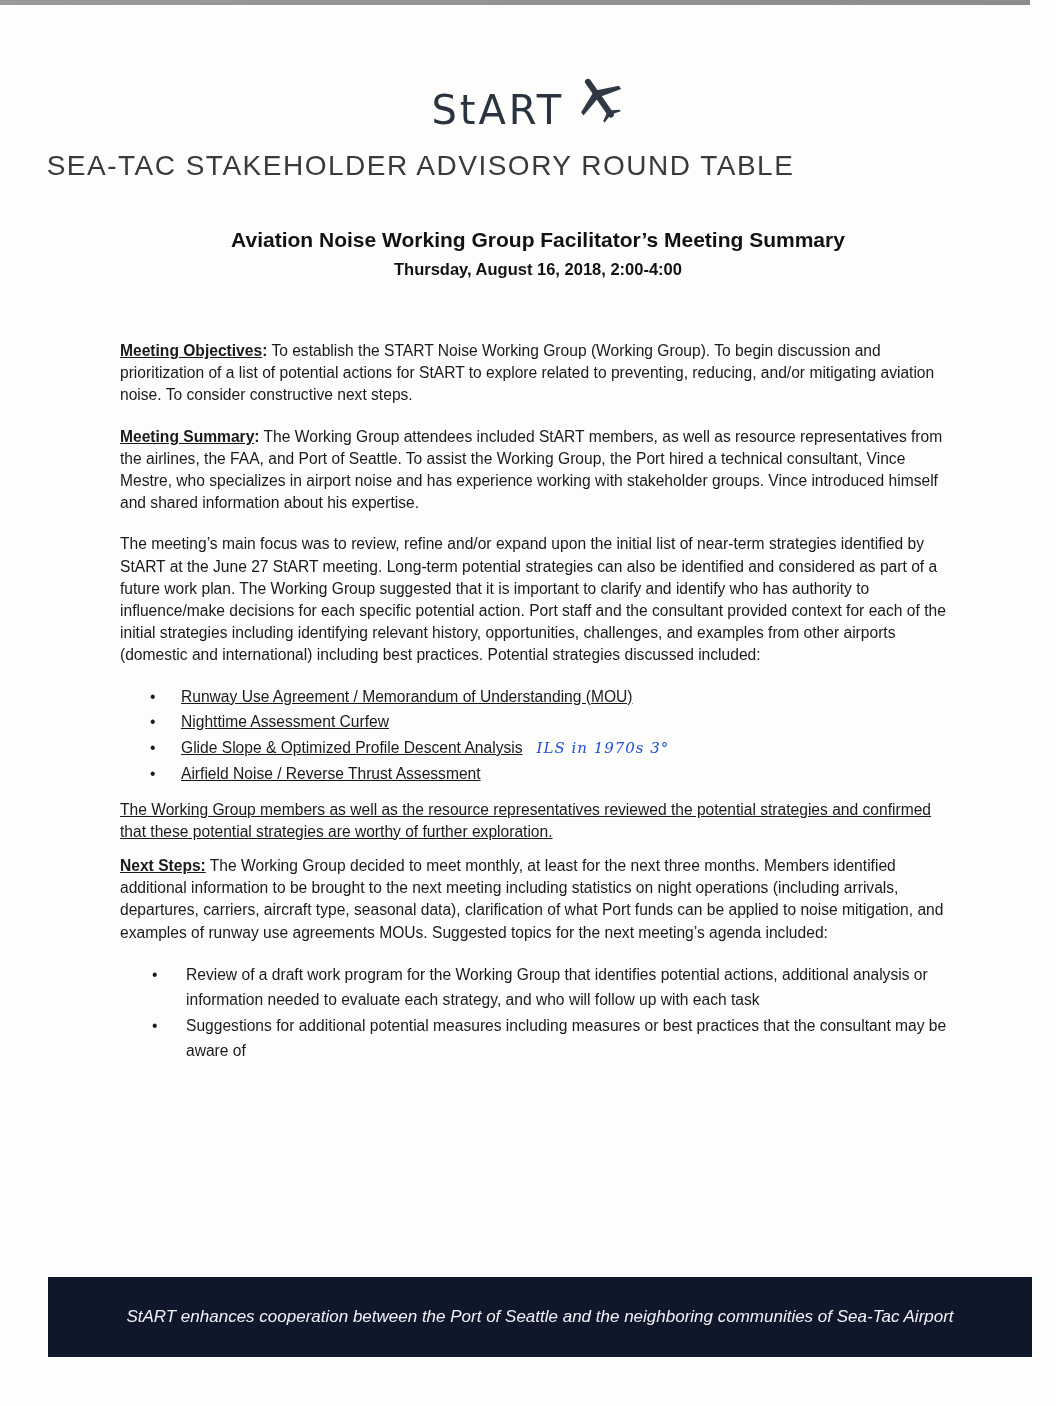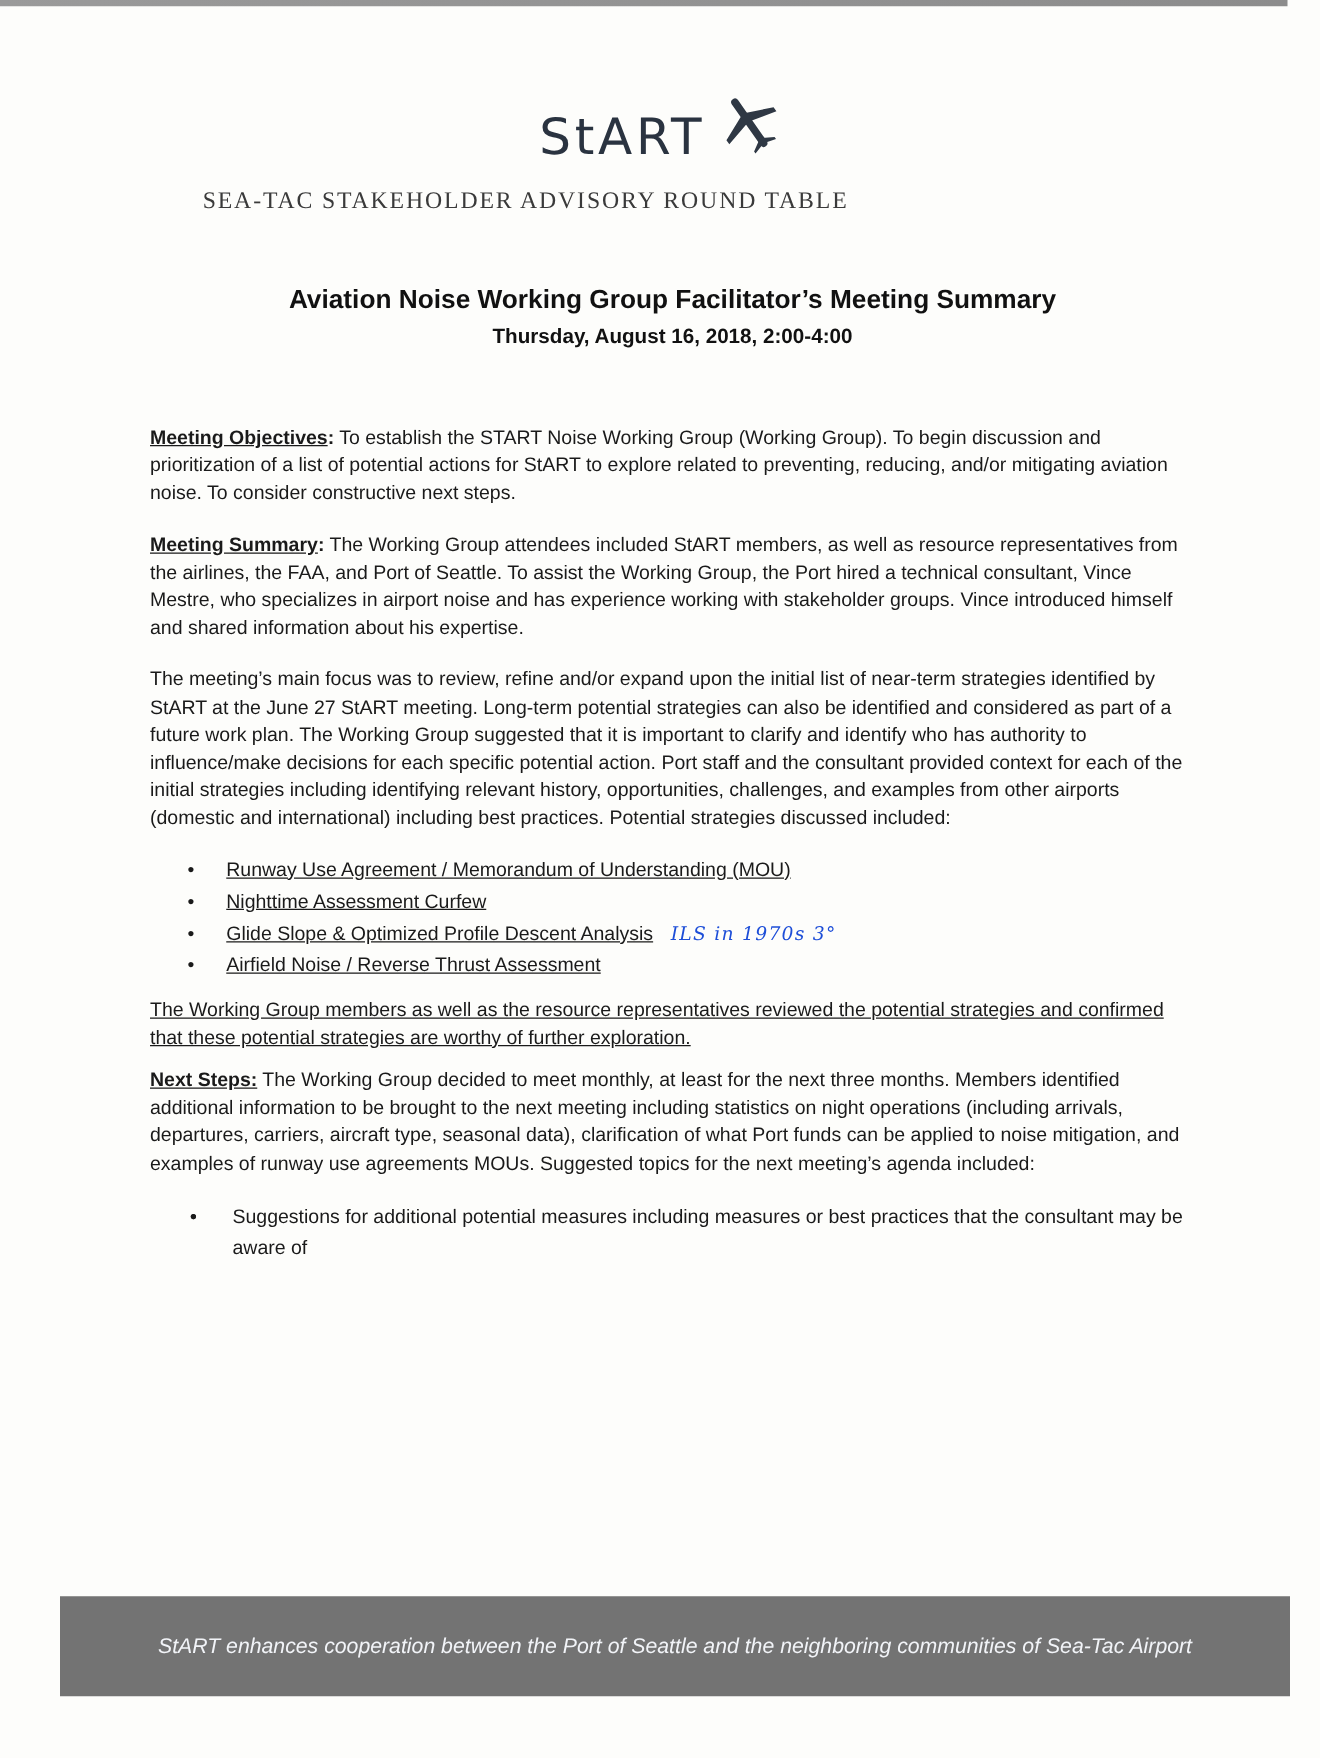--- a/index.html
+++ b/index.html
@@ -14,22 +14,22 @@
       background: linear-gradient(to right, #9a9a9a, #8c8c8c);
     }
     .logo { position: absolute; top: 68px; left: 0; width: 1056px; text-align: center; }
     .logo-text {
       display: inline-block; font-size: 40px; letter-spacing: 3px; color: #2a3340;
       font-family: "DejaVu Sans", sans-serif; vertical-align: bottom; margin-top: 19px;
     }
     .plane-icon { display: inline-block; width: 50px; height: 52px; vertical-align: bottom; margin-left: 6px; margin-bottom: 8px; }
     .org-name {
       position: absolute; top: 150px; left: 0; width: 841px; text-align: center;
-      font-size: 19px; letter-spacing: 1.5px; color: #3a3a3a;
-      font-family: Liberation Serif, serif;
+      font-size: 28px; letter-spacing: 1.5px; color: #3a3a3a;
+      font-family: Liberation Sans, sans-serif;
     }
     .doc-title {
       position: absolute; top: 228px; left: 0; width: 1076px; text-align: center;
       font-size: 21px; font-weight: bold; color: #111;
     }
     .doc-date {
       position: absolute; top: 260px; left: 0; width: 1076px; text-align: center;
       font-size: 16.5px; font-weight: bold; color: #111;
     }
     .content {
@@ -92,20 +92,20 @@
     <li><span class="bullet">•</span><span class="item-text">Nighttime Assessment Curfew</span></li>
     <li><span class="bullet">•</span><span class="item-text">Glide Slope &amp; Optimized Profile Descent Analysis</span><span class="handwriting">ILS in 1970s 3°</span></li>
     <li><span class="bullet">•</span><span class="item-text">Airfield Noise / Reverse Thrust Assessment</span></li>
   </ul>
 
   <p class="underlined-para" style="margin-bottom:12px;">The Working Group members as well as the resource representatives reviewed the potential strategies and confirmed that these potential strategies are worthy of further exploration.</p>
 
   <p style="margin-bottom:18px;"><span class="label"><span class="u">Next Steps:</span></span><span> The Working Group decided to meet monthly, at least for the next three months. Members identified additional information to be brought to the next meeting including statistics on night operations (including arrivals, departures, carriers, aircraft type, seasonal data), clarification of what Port funds can be applied to noise mitigation, and examples of runway use agreements MOUs. Suggested topics for the next meeting’s agenda included:</span></p>
 
   <ul class="agenda-list">
-    <li><span class="bullet">•</span></li>
+    <li><span class="bullet">•</span><span>Review of a draft work program for the Working Group that identifies potential actions, additional analysis or information needed to evaluate each strategy, and who will follow up with each task</span></li>
     <li><span class="bullet">•</span><span>Suggestions for additional potential measures including measures or best practices that the consultant may be aware of</span></li>
   </ul>
 </div>
 
-<div class="footer-band" style="background: #737373;">
+<div class="footer-band" style="background: #0f172a;">
   <span>StART enhances cooperation between the Port of Seattle and the neighboring communities of Sea-Tac Airport</span>
 </div>
 
 </body></html>

